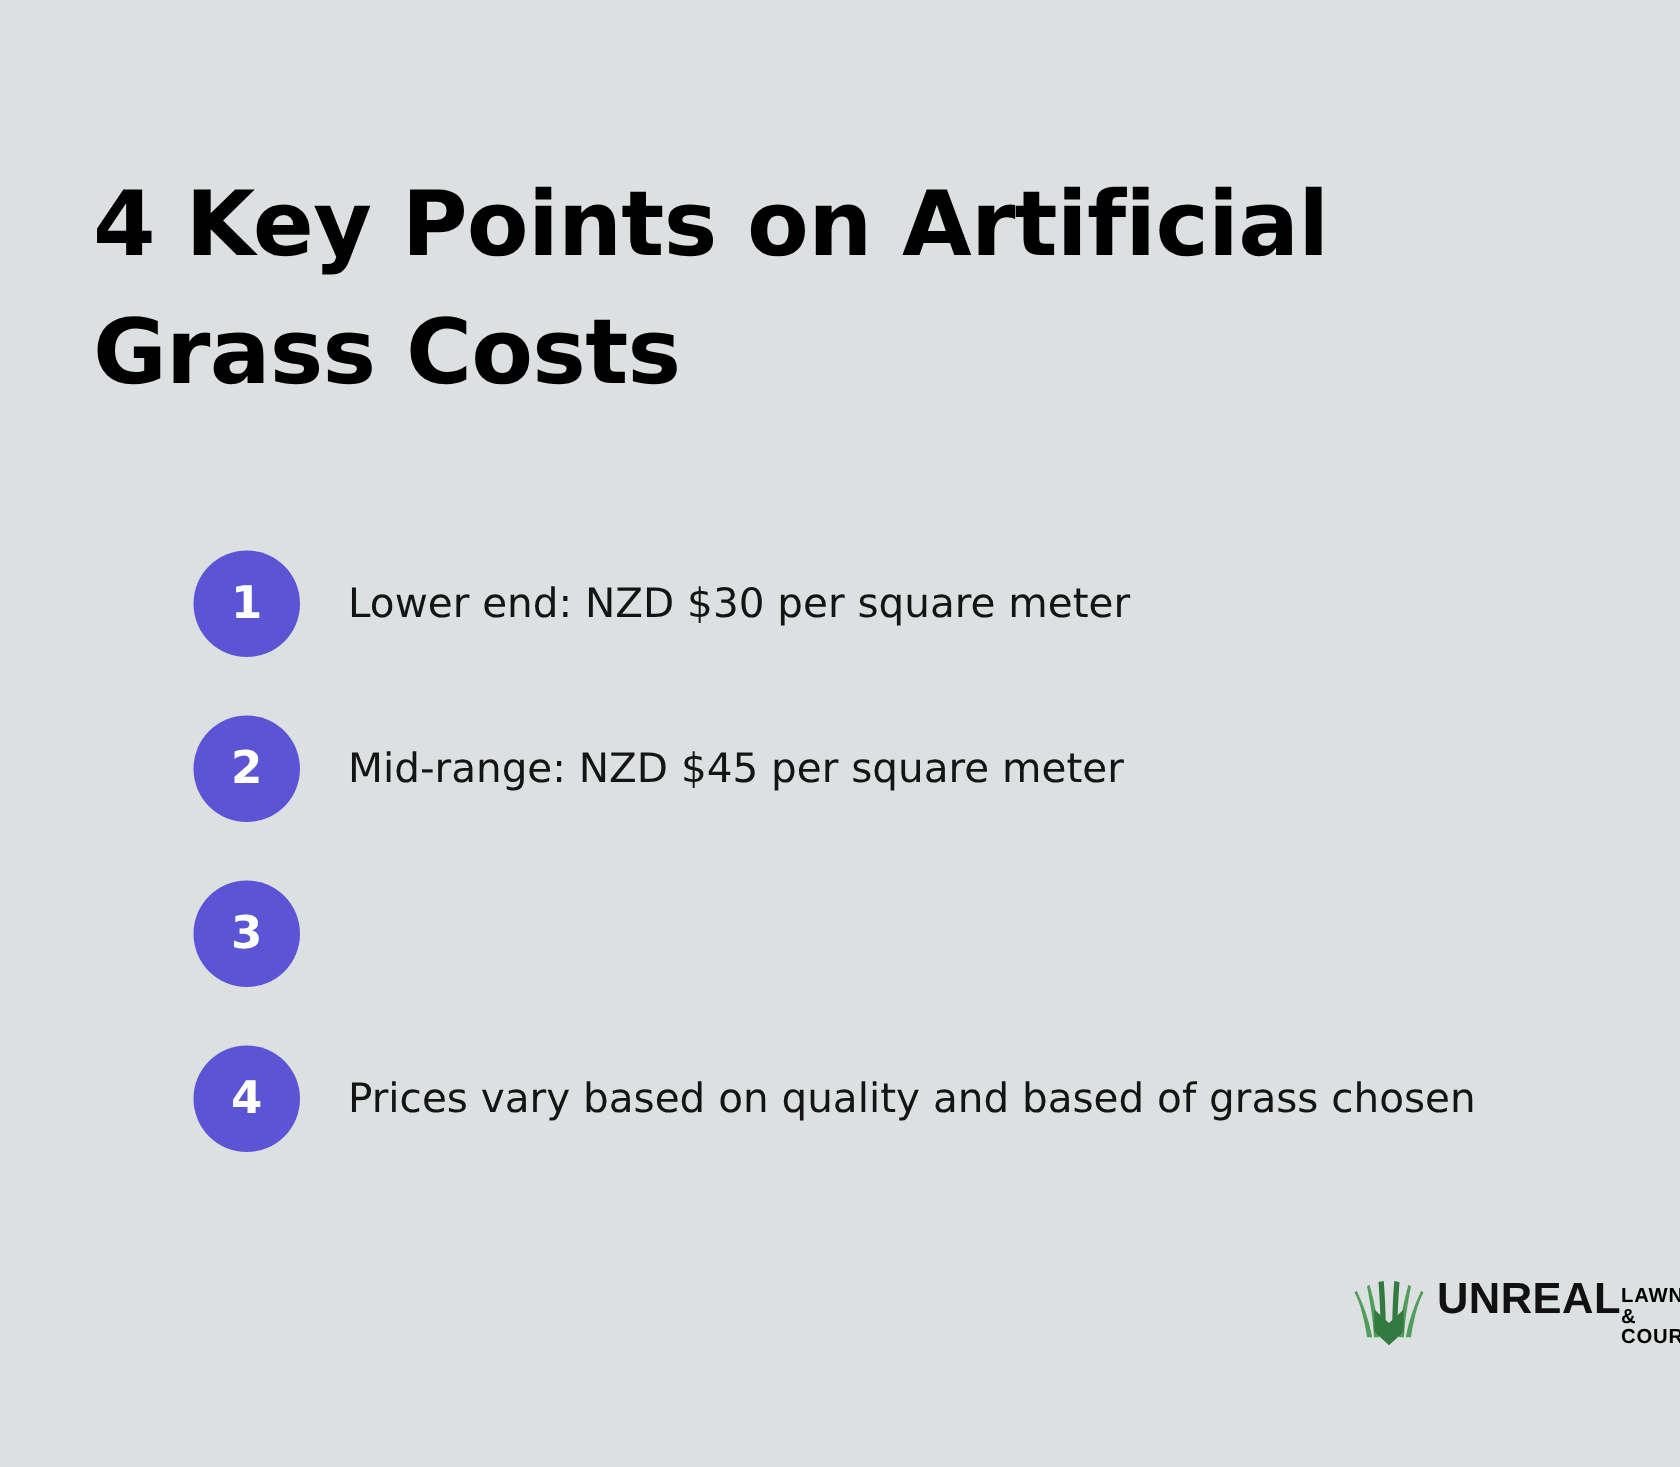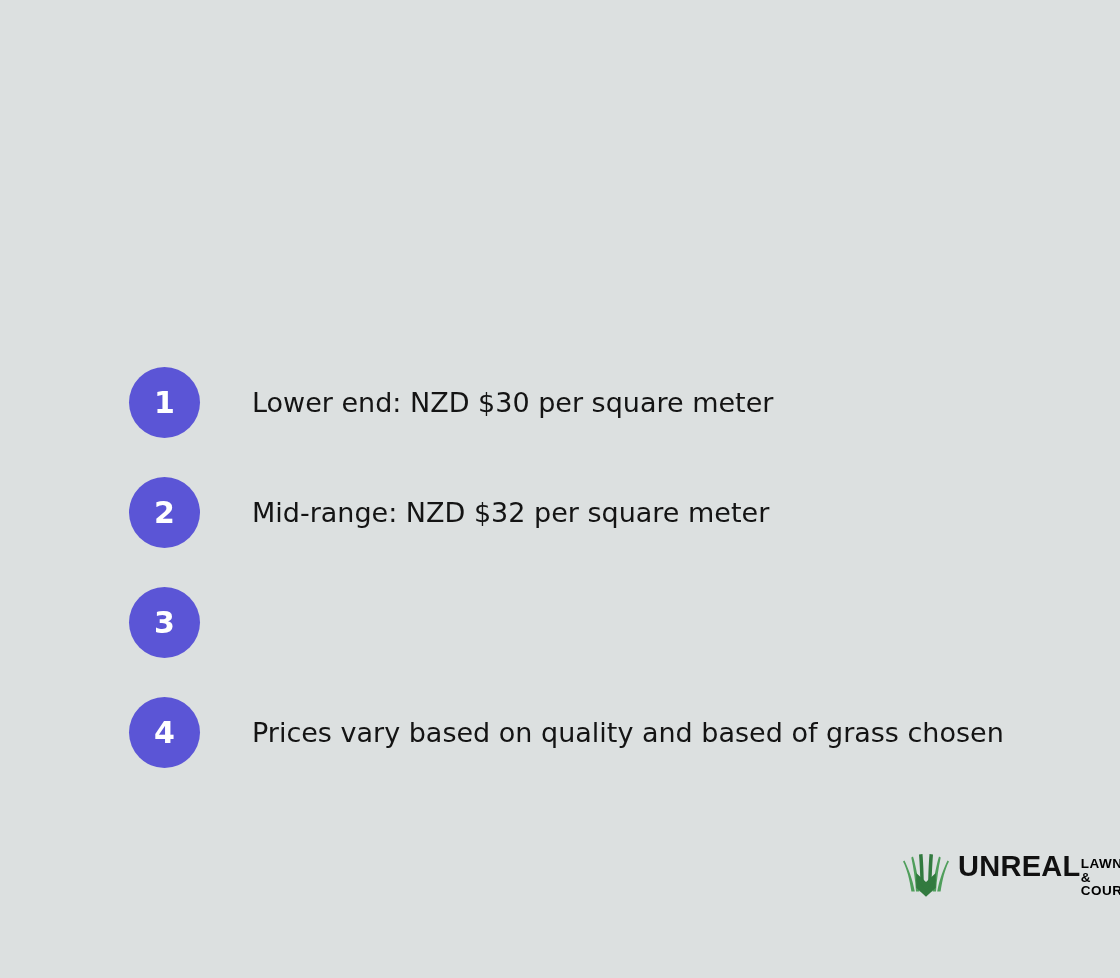--- a/index.html
+++ b/index.html
@@ -65,21 +65,21 @@
     justify-content: center;
     font-family: "DejaVu Sans", sans-serif;
     font-size: 30px;
     font-weight: 700;
     line-height: 1;
     box-sizing: border-box;
   }
 
   .point-text {
     flex: 1 1 auto;
-    margin-left: 52px;
+    margin-left: 32px;
     padding-top: 19px;
     font-family: "DejaVu Sans", sans-serif;
     font-size: 27px;
     font-weight: 400;
     line-height: 1.25;
     color: #141414;
     white-space: nowrap;
   }
 
   
@@ -125,31 +125,32 @@
     letter-spacing: 0.55px;
     color: #000000;
     margin-top: 5px;
   }
 </style>
 </head>
 <body>
 
 <div class="infographic">
 
+  <h1 class="title">4 Key Points on Artificial Grass Costs</h1>
 
   <ul class="points-list">
 
     <li class="point-item">
       <span class="point-badge">1</span>
       <span class="point-text">Lower end: NZD $30 per square meter</span>
     </li>
 
     <li class="point-item">
       <span class="point-badge">2</span>
-      <span class="point-text">Mid-range: NZD $32 per square meter</span>
+      <span class="point-text">Mid-range: NZD $45 per square meter</span>
     </li>
 
     <li class="point-item">
       <span class="point-badge">3</span>
     </li>
 
     <li class="point-item">
       <span class="point-badge">4</span>
       <span class="point-text">Prices vary based on quality and based of grass chosen</span>
     </li>

